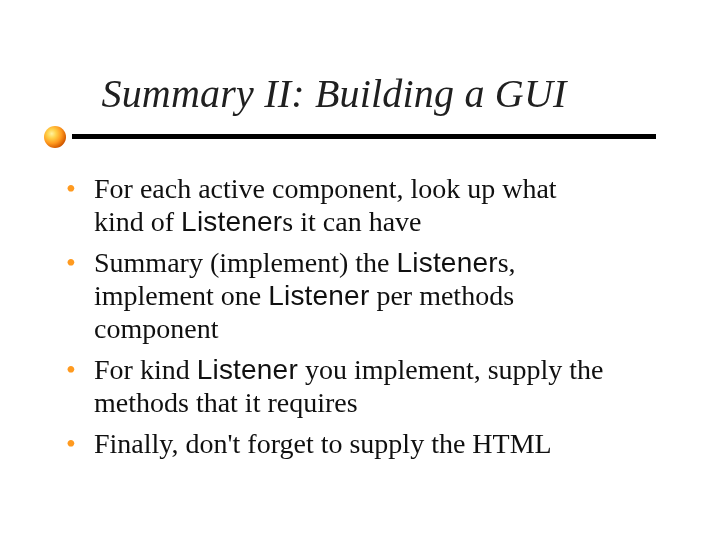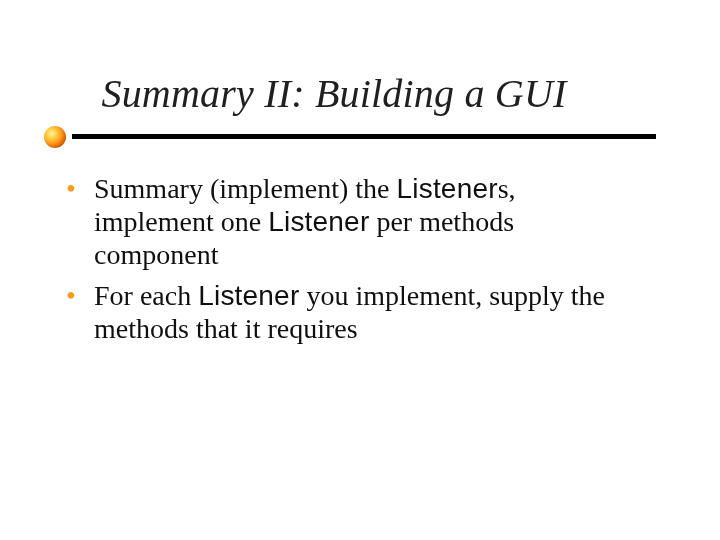--- a/index.html
+++ b/index.html
@@ -98,26 +98,32 @@
   <div class="title">Summary II: Building a GUI</div>
 
   <div class="rule-wrap">
     <div class="rule-dot"></div>
     <div class="rule-line"></div>
   </div>
 
   <div class="body">
     <ul class="bullets">
 
+      <li>
+        <span>For each active component, look up what kind of </span><span class="code">Listener</span><span>s it can have</span>
+      </li>
 
       <li>
         <span>Summary (implement) the </span><span class="code">Listener</span><span>s, implement one </span><span class="code">Listener</span><span> per methods component</span>
       </li>
 
       <li>
-        <span>For each </span><span class="code">Listener</span><span> you implement, supply the methods that it requires</span>
+        <span>For kind </span><span class="code">Listener</span><span> you implement, supply the methods that it requires</span>
       </li>
 
+      <li>
+        <span>Finally, don't forget to supply the HTML</span>
+      </li>
 
     </ul>
   </div>
 
 </div>
 
 </body></html>

